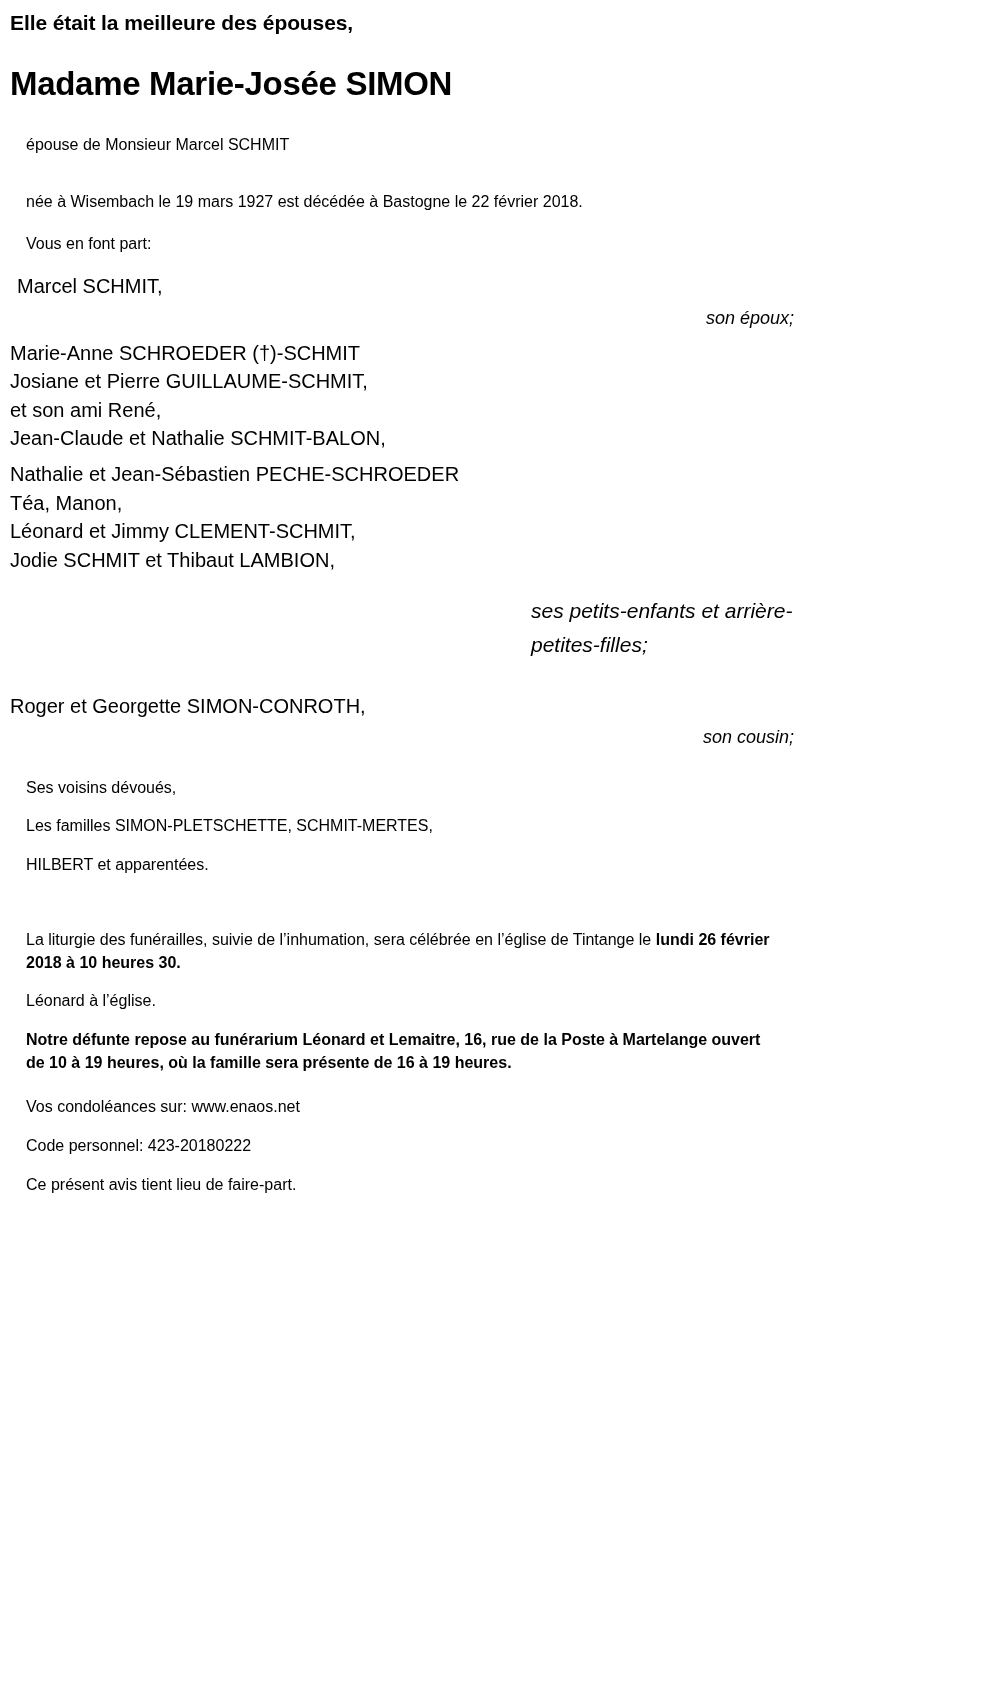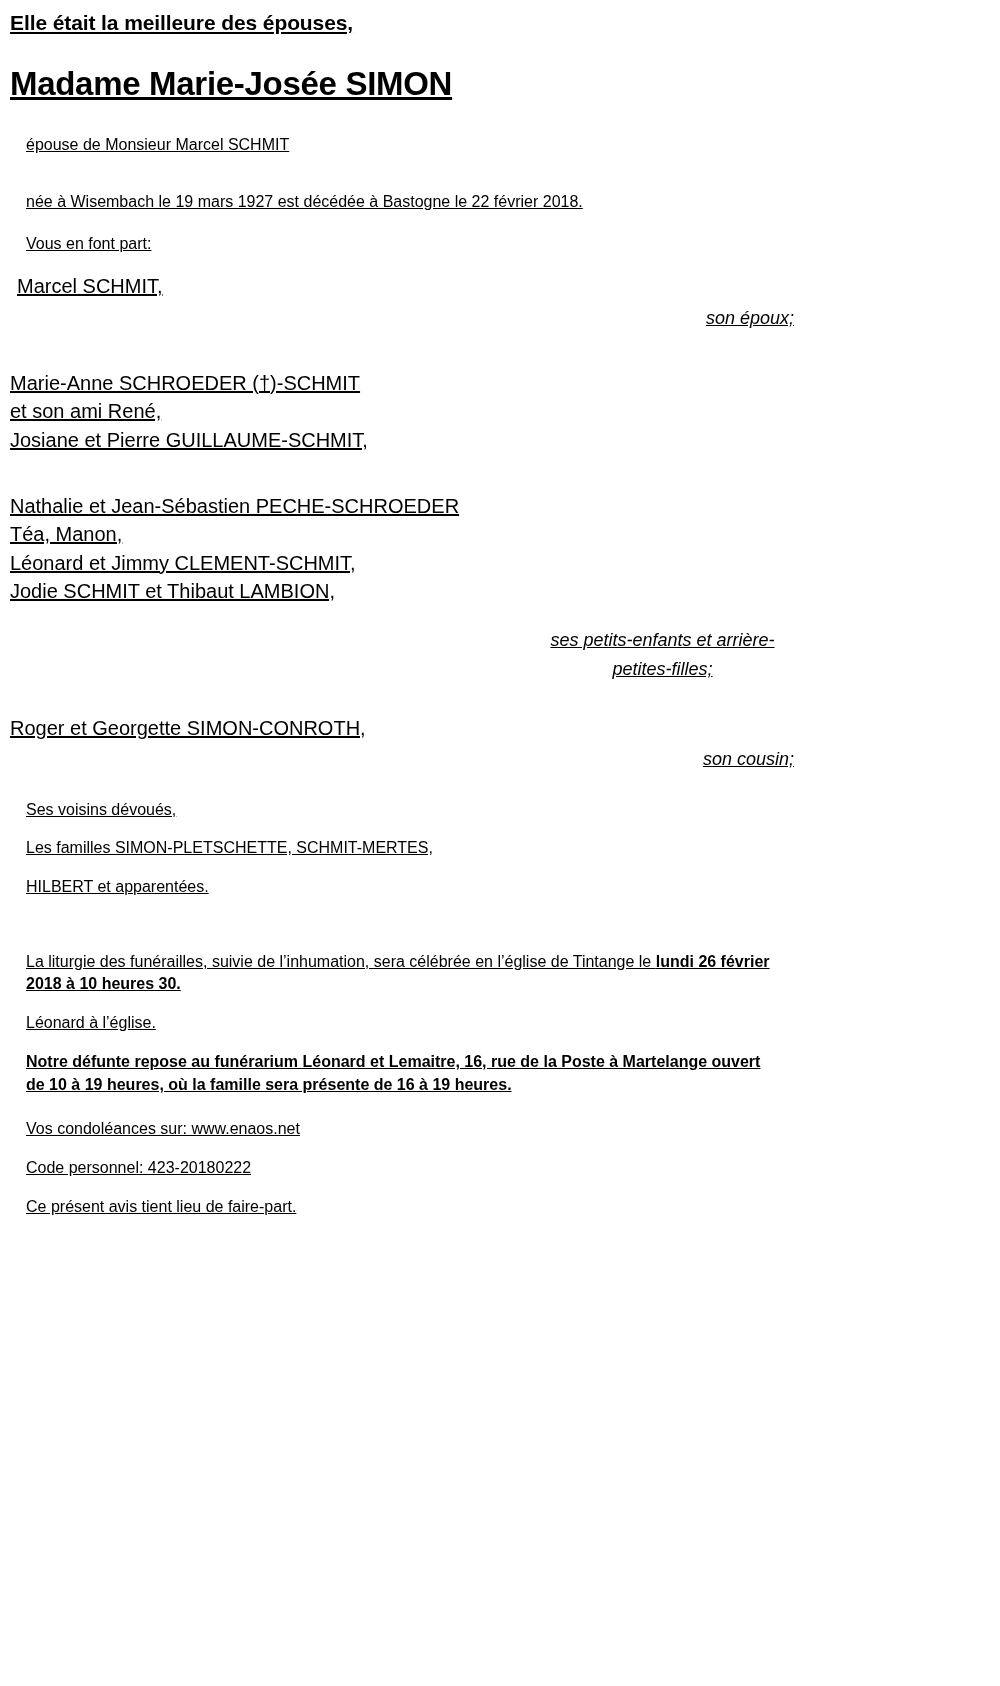--- a/index.html
+++ b/index.html
@@ -12,21 +12,20 @@
   body {
     width: 1000px;
     min-height: 1686px;
     font-family: "Liberation Sans", "DejaVu Sans", sans-serif;
     color: #000000;
     -webkit-font-smoothing: antialiased;
   }
   .notice {
     width: 804px;
     padding: 12px 8px 10px 10px;
-    text-decoration: underline;
   }
 
   
   .epitaph-line {
     font-size: 21px;
     font-weight: bold;
     line-height: 1.0;
     letter-spacing: -0.1px;
     margin: 0 0 15px 0;
     white-space: nowrap;
@@ -52,21 +51,21 @@
   }
   .para.bold { font-weight: bold; }
   .para b { font-weight: bold; }
 
   .gap-34 { margin-top: 34px; }
   .gap-26 { margin-top: 26px; }
   .gap-20 { margin-top: 20px; }
   .gap-16 { margin-top: 16px; }
 
   
-  .family-group { margin-top: 38px; }
+  .family-group { margin-top: 8px; }
   .family-names { }
   .family-names .name-line {
     font-size: 20px;
     line-height: 1.42;
     white-space: nowrap;
   }
   .relation {
     font-size: 18px;
     font-style: italic;
     line-height: 1.46;
@@ -74,22 +73,22 @@
     padding-right: 2px;
     margin-top: 4px;
   }
   .relation.wide { width: 100%; }
   .relation .rel-line { display: block; }
 
   
   .relation-narrow {
     width: 265px;
     margin-left: auto;
-    text-align: center;
-    font-size: 18px;
+    text-align: left;
+    font-size: 21px;
     font-style: italic;
     line-height: 1.62;
     margin-top: 20px;
     padding-right: 2px;
   }
 
   .body-block { margin-top: 52px; }
   .tail-block { margin-top: 22px; }
 </style>
 </head>
@@ -114,22 +113,23 @@
       <div class="name-line">Marcel SCHMIT,</div>
     </div>
     <div class="relation wide">
       <span class="rel-line">son époux;</span>
     </div>
   </div>
 
   <div class="family-group">
     <div class="family-names">
       <div class="name-line">Marie-Anne SCHROEDER (†)-SCHMIT</div>
+      <div class="name-line">Josiane et Pierre GUILLAUME-SCHMIT,</div>
       <div class="name-line">et son ami René,</div>
-      <div class="name-line">Josiane et Pierre GUILLAUME-SCHMIT,</div>
+      <div class="name-line">Jean-Claude et Nathalie SCHMIT-BALON,</div>
     </div>
   </div>
 
   <div class="family-group">
     <div class="family-names">
       <div class="name-line">Nathalie et Jean-Sébastien PECHE-SCHROEDER</div>
       <div class="name-line">Téa, Manon,</div>
       <div class="name-line">Léonard et Jimmy CLEMENT-SCHMIT,</div>
       <div class="name-line">Jodie SCHMIT et Thibaut LAMBION,</div>
     </div>

